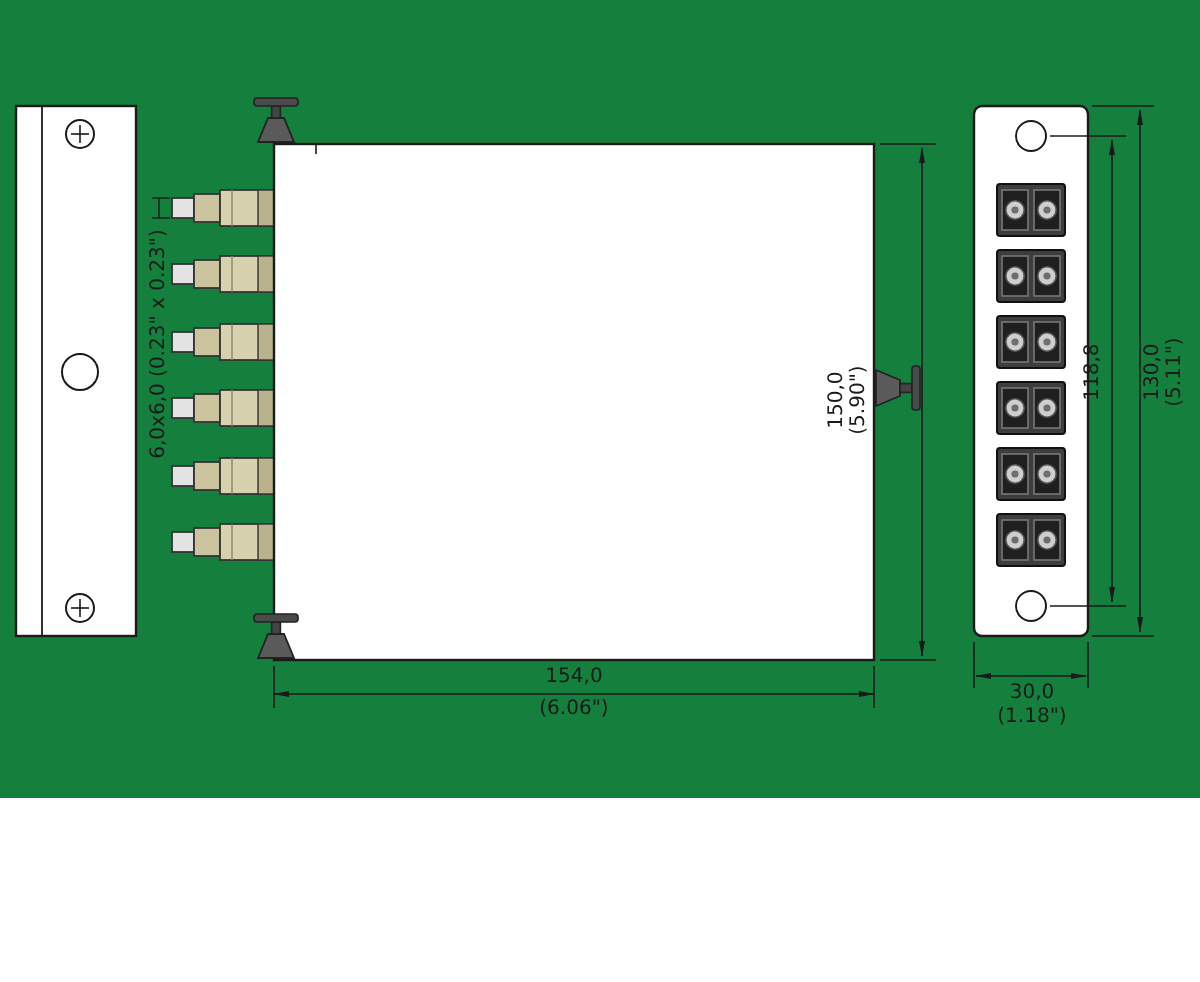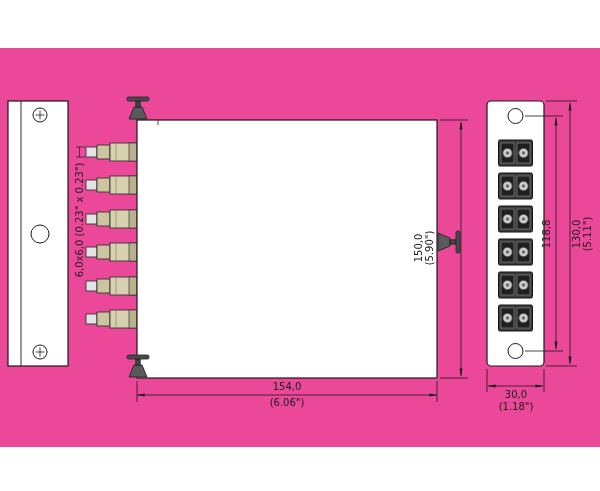--- a/index.html
+++ b/index.html
@@ -1,18 +1,18 @@
 <!DOCTYPE html>
 <html><head>
 <meta charset="utf-8">
 <style>
   * { margin:0; padding:0; box-sizing:border-box; }
   html,body { background:#ffffff; }
   body { font-family:"DejaVu Sans", sans-serif; }
-  .stage { position:relative; width:600px; height:399px; background:#ec4899; overflow:hidden;margin-top:48px; }
+  .stage { position:relative; width:600px; height:399px; background:#15803d; overflow:hidden; }
   .stage svg { position:absolute; left:0; top:0; }
   .label { position:absolute; font-size:10px; line-height:11px; color:#1a1a1a; text-align:center; }
   .label .ln { white-space:nowrap; line-height:11px; }
   .rot { transform:rotate(-90deg); }
   .nowrap { white-space:nowrap; }
 </style>
 </head>
 <body>
 
 <div class="stage">

